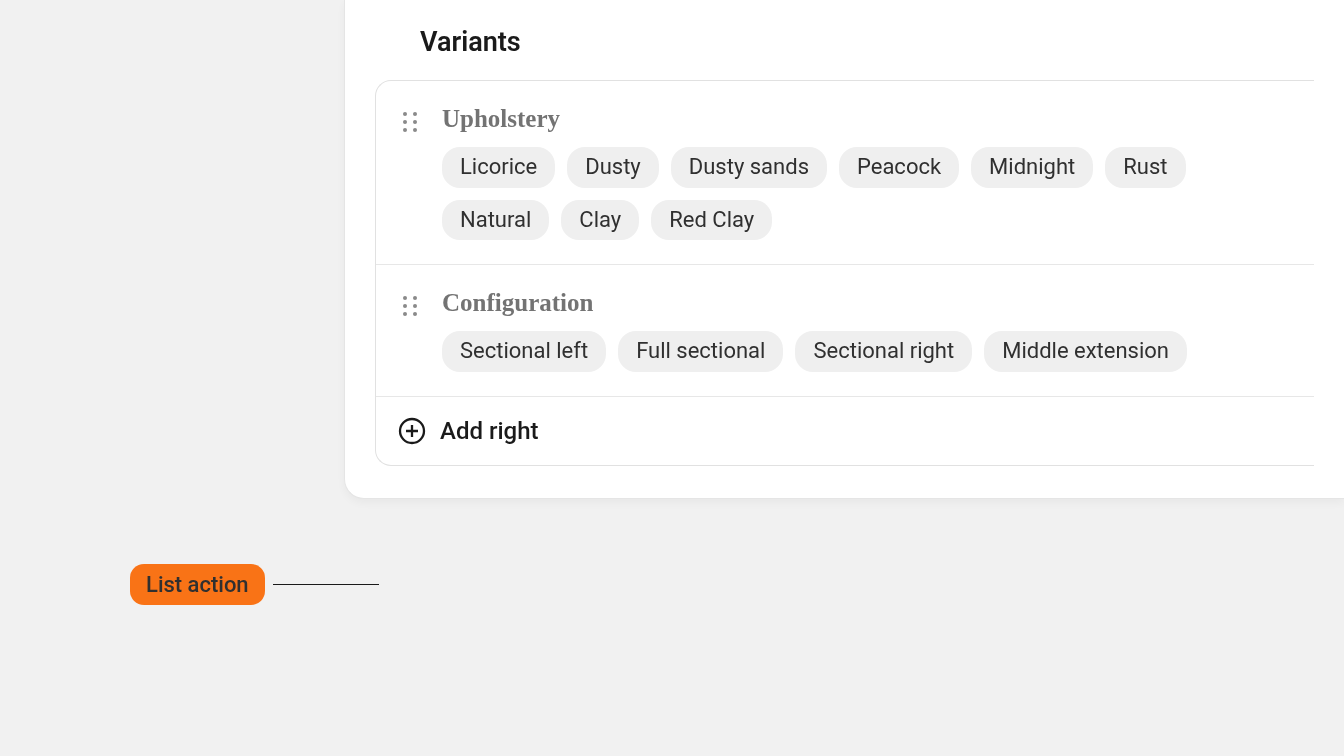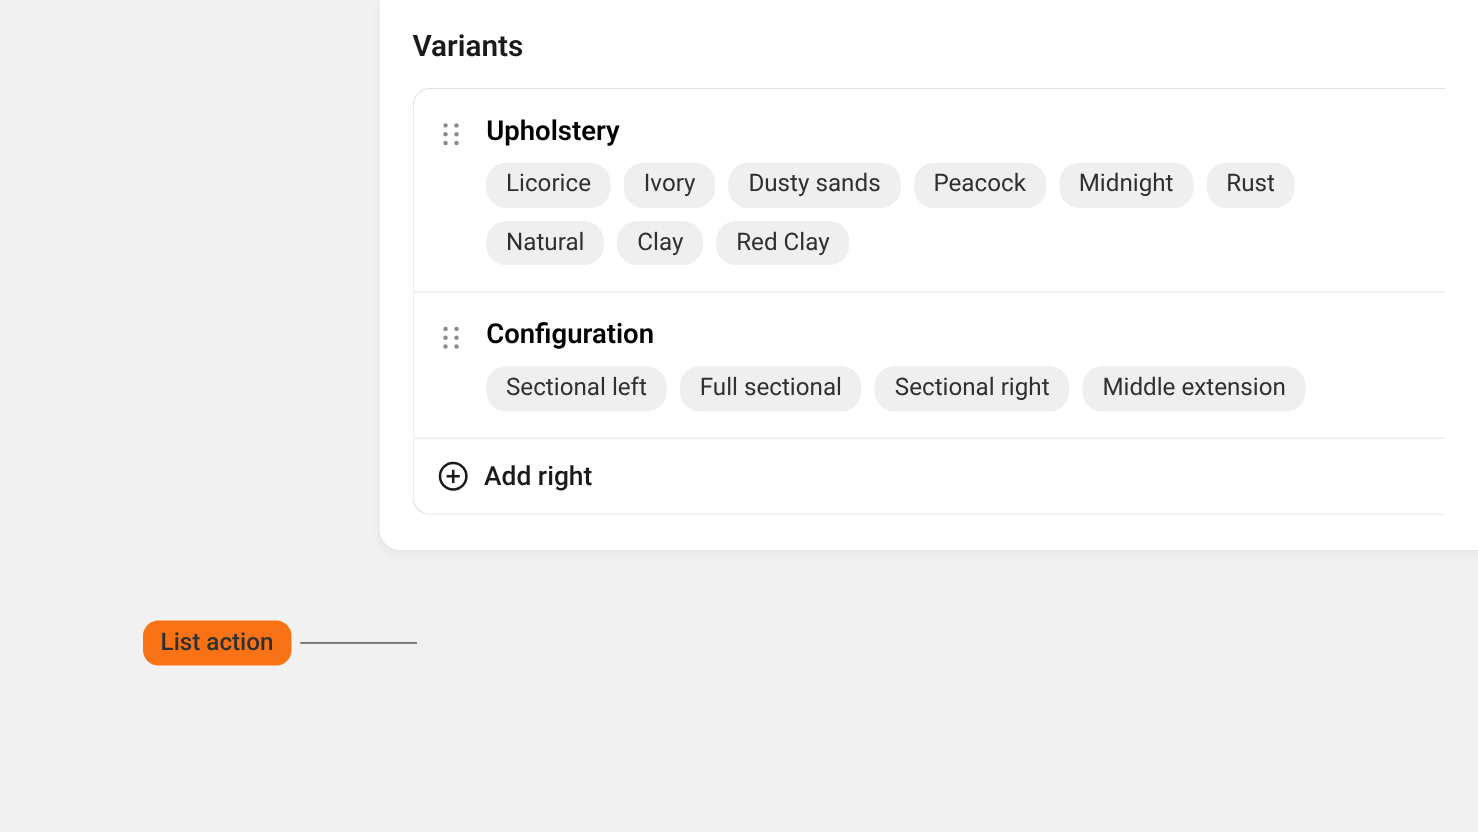--- a/index.html
+++ b/index.html
@@ -26,20 +26,21 @@
       border-top: none;
       border-radius: 0 0 0 20px;
       box-shadow: 0 4px 8px rgba(0,0,0,0.04);
       padding-bottom: 32px;
     }
     .card-title {
       font-size: 27px;
       font-weight: 650;
       color: #1a1a1a;
       padding: 26px 30px 22px 30px;
+      margin-left: 45px;
     }
     .options-panel {
       margin: 0 30px;
       border: 1px solid #e1e1e1;
       border-right: none;
       border-radius: 16px 0 0 16px;
       overflow: hidden;
     }
     .option-row {
       display: flex;
@@ -60,22 +61,23 @@
     }
     .drag-handle svg {
       display: block;
     }
     .option-content {
       flex: 1 1 auto;
     }
     .option-name {
       font-size: 25px;
       font-weight: 600;
-      color: #000000;
+      color: #737373;
       margin-bottom: 14px;
+      font-family: Liberation Serif, serif;
     }
     .tags {
       display: flex;
       flex-wrap: wrap;
       gap: 12px 12px;
     }
     .tag {
       display: inline-flex;
       align-items: center;
       background: #efefef;
@@ -142,21 +144,21 @@
           <circle cx="3" cy="11" r="2"></circle>
             <circle cx="13" cy="11" r="2"></circle>
           <circle cx="3" cy="19" r="2"></circle>
             <circle cx="13" cy="19" r="2"></circle>
         </svg>
       </span>
       <div class="option-content">
         <div class="option-name">Upholstery</div>
         <div class="tags">
           <span class="tag">Licorice</span>
-          <span class="tag">Ivory</span>
+          <span class="tag">Dusty</span>
           <span class="tag">Dusty sands</span>
           <span class="tag">Peacock</span>
           <span class="tag">Midnight</span>
           <span class="tag">Rust</span>
           <span class="tag">Natural</span>
           <span class="tag">Clay</span>
           <span class="tag">Red Clay</span>
         </div>
       </div>
     </div>

